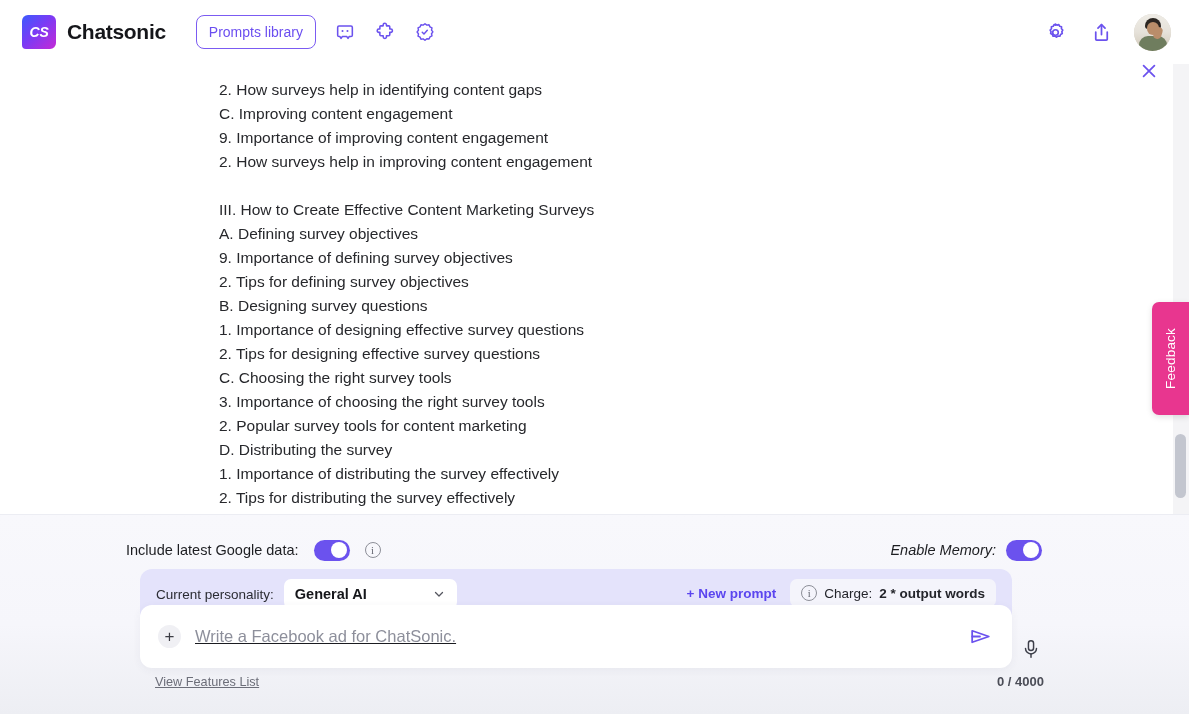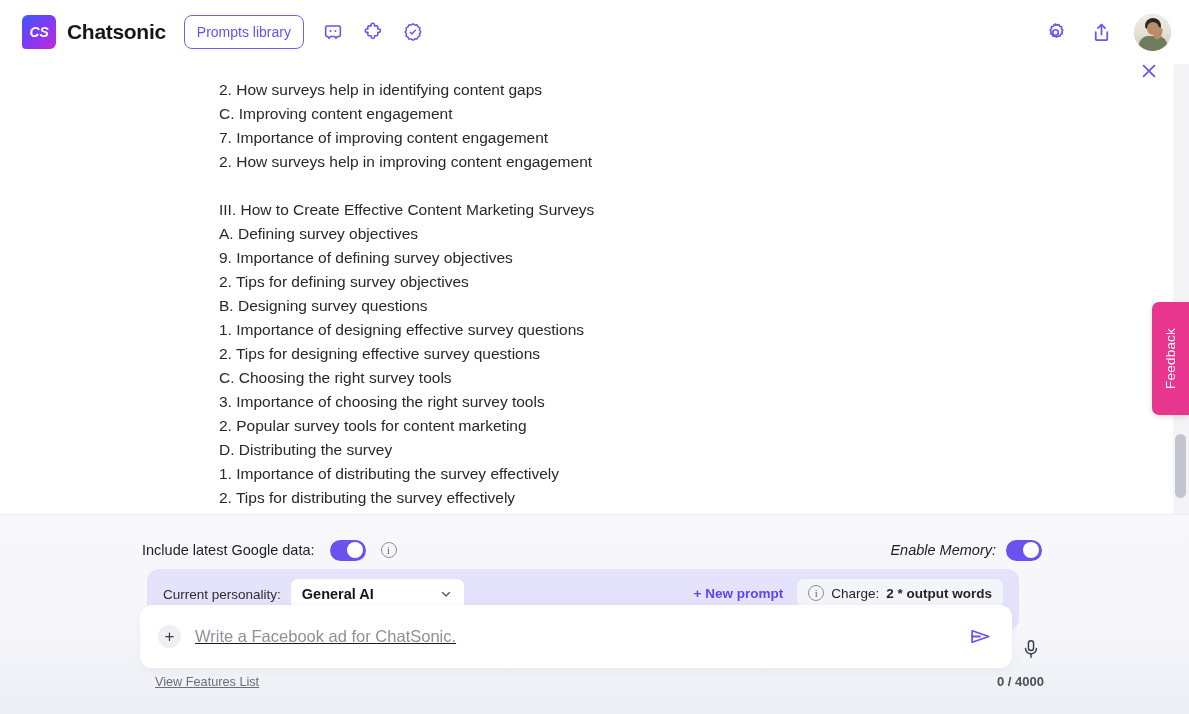--- a/index.html
+++ b/index.html
@@ -52,21 +52,21 @@
 
   .brand-name {
     margin-left: 11px;
     font-size: 21px;
     font-weight: bold;
     color: #15161a;
     letter-spacing: -0.3px;
   }
 
   .prompts-library-btn {
-    margin-left: 18px;
+    margin-left: 30px;
     border: 1.4px solid #7b5bf2;
     color: #6b4ef0;
     background: #fff;
     border-radius: 8px;
     font-size: 14px;
     padding: 8px 12px;
     cursor: pointer;
     line-height: 1.2;
     font-family: "Liberation Sans", sans-serif;
   }
@@ -229,21 +229,21 @@
   .toprow {
     position: absolute;
     top: 22px;
     left: 0;
     width: 1189px;
     height: 26px;
   }
 
   .google-data {
     position: absolute;
-    left: 142px;
+    left: 126px;
     top: 0;
     display: flex;
     align-items: center;
     gap: 15px;
     font-size: 14.5px;
     color: #1d1e22;
     height: 26px;
   }
 
   .toggle {
@@ -310,21 +310,20 @@
     position: absolute;
     left: 140px;
     top: 54px;
     width: 872px;
     height: 62px;
     background: #e4e3fb;
     border-radius: 12px;
     display: flex;
     align-items: flex-start;
     padding: 10px 16px 0 16px;
-    margin-left: 7px;
   }
 
   .personality-left {
     display: flex;
     align-items: center;
     gap: 10px;
     font-size: 13.5px;
     color: #2b2c33;
   }
 
@@ -510,21 +509,21 @@
   <div class="close-btn">
     <svg width="20" height="20" viewBox="0 0 24 24" fill="none" stroke="#6b52ee" stroke-width="2.1" stroke-linecap="round">
       <path d="M5.5 5.5l13 13M18.5 5.5l-13 13"></path>
     </svg>
   </div>
 
   <div class="content-area">
     <div class="outline">
       <div class="outline-line">2. How surveys help in identifying content gaps</div>
       <div class="outline-line">C. Improving content engagement</div>
-      <div class="outline-line">7. Importance of improving content engagement</div>
+      <div class="outline-line">9. Importance of improving content engagement</div>
       <div class="outline-line">2. How surveys help in improving content engagement</div>
       <div class="outline-line blank"></div>
       <div class="outline-line">III. How to Create Effective Content Marketing Surveys</div>
       <div class="outline-line">A. Defining survey objectives</div>
       <div class="outline-line">9. Importance of defining survey objectives</div>
       <div class="outline-line">2. Tips for defining survey objectives</div>
       <div class="outline-line">B. Designing survey questions</div>
       <div class="outline-line">1. Importance of designing effective survey questions</div>
       <div class="outline-line">2. Tips for designing effective survey questions</div>
       <div class="outline-line">C. Choosing the right survey tools</div>

